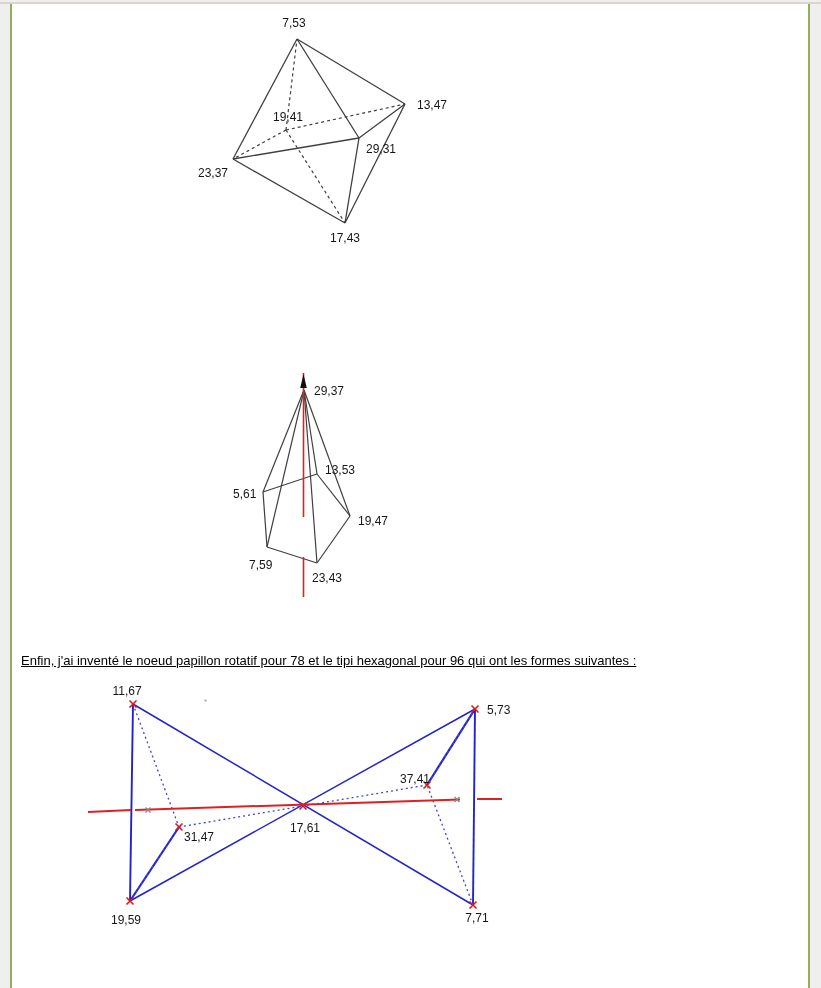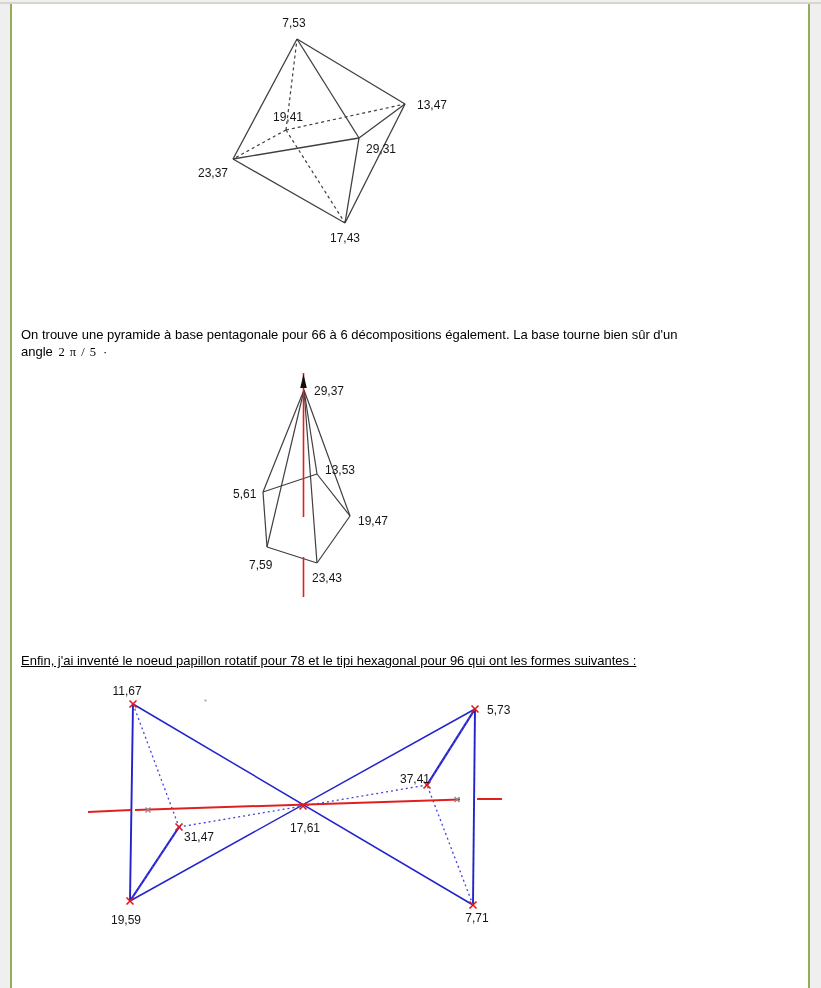--- a/index.html
+++ b/index.html
@@ -54,25 +54,20 @@
       <line x1="106" y1="122" x2="165" y2="215"></line>
     </g>
     <text x="114" y="19" text-anchor="middle">7,53</text>
     <text x="237" y="101">13,47</text>
     <text x="93" y="113">19,41</text>
     <text x="186" y="145">29,31</text>
     <text x="18" y="169">23,37</text>
     <text x="165" y="234" text-anchor="middle">17,43</text>
   </svg>
 
-  <div class="para" style="top:326px;">
-    <span>On trouve une pyramide à base pentagonale pour 66 à 6 décompositions également. La base tourne bien sûr d'un</span><br>
-    <span>angle</span>
-    <span class="math">2 π / 5</span><span class="after-math">·</span>
-  </div>
 
   <svg class="fig" style="left:225px;top:368px;" width="180" height="235">
     <g stroke="#3f3f3f" stroke-width="1.2" fill="none">
       <line x1="79" y1="22" x2="38" y2="124"></line>
       <line x1="79" y1="22" x2="92" y2="106"></line>
       <line x1="79" y1="22" x2="125" y2="148"></line>
       <line x1="79" y1="22" x2="42" y2="179"></line>
       <line x1="79" y1="22" x2="92" y2="195"></line>
       <line x1="38" y1="124" x2="92" y2="106"></line>
       <line x1="92" y1="106" x2="125" y2="148"></line>

